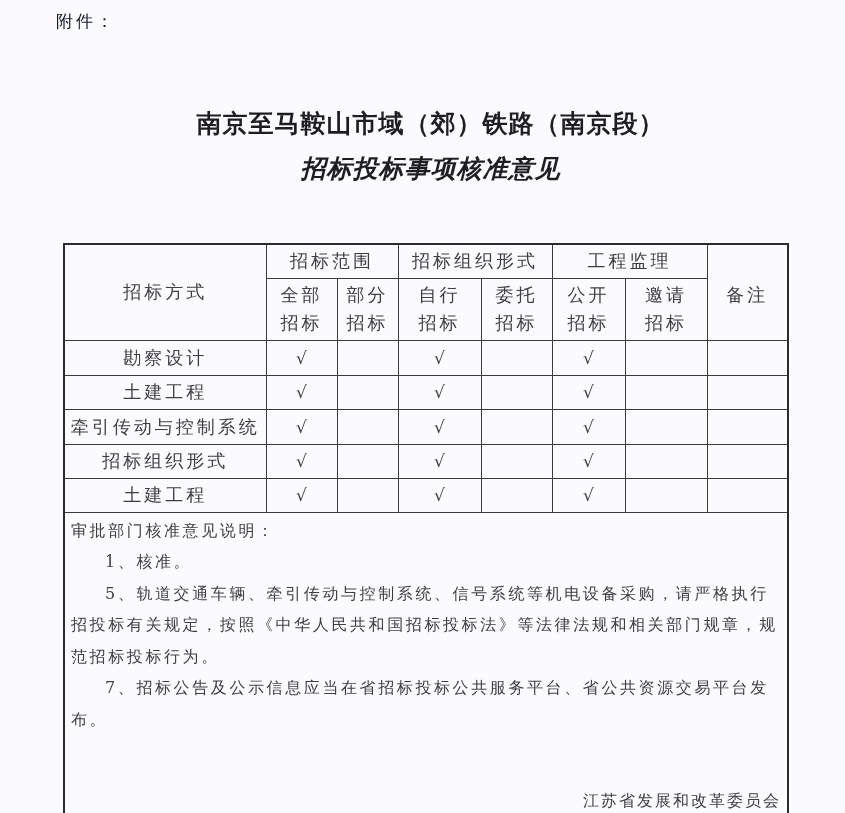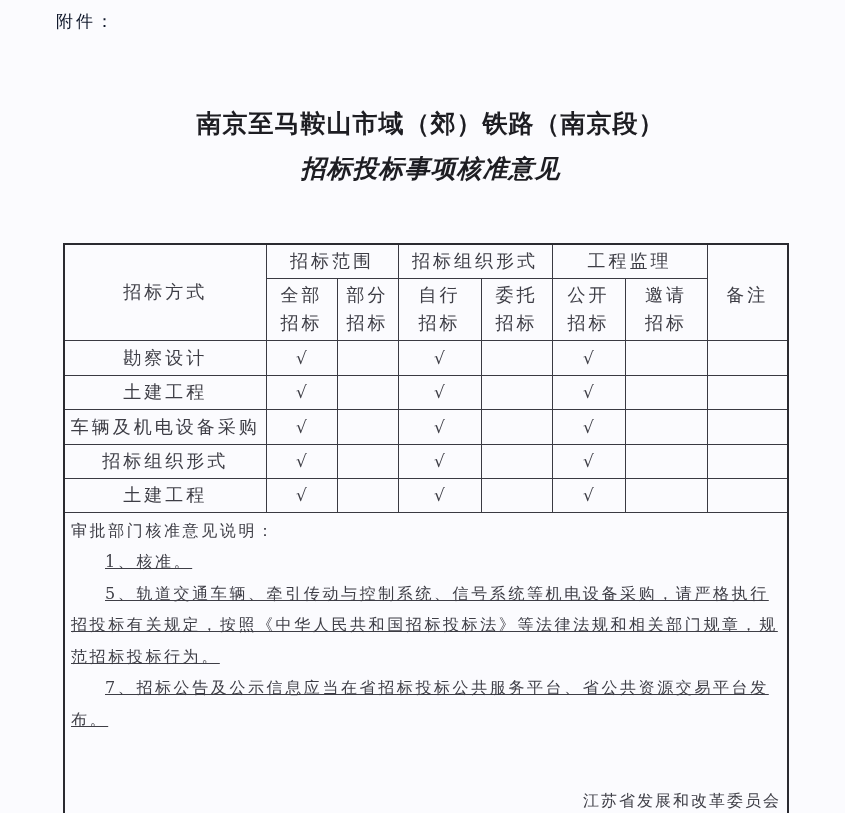--- a/index.html
+++ b/index.html
@@ -15,21 +15,21 @@
     position:absolute; left:63px; top:243px; width:724px; height:540px;
     border-collapse:collapse; table-layout:fixed;
     border:2px solid #2a2a30;
   }
   td {
     border:1px solid #3a3a42; text-align:center; vertical-align:middle;
     font-size:18px; letter-spacing:3px; color:#3e3e46; padding:0; line-height:28px;
   }
   .chk { font-size:17px; letter-spacing:0; }
   .notes { text-align:left; vertical-align:top; padding:2px 6px 0 6px; letter-spacing:2.6px; line-height:31.5px; font-size:16px; }
-  .indent { text-indent:34px;text-decoration:underline; }
+  .indent { text-indent:34px; }
   .sign { text-align:right; margin-top:50px; letter-spacing:2px; }
 </style>
 </head>
 <body>
 
 <div class="attach">附件：</div>
 <div class="title t1">南京至马鞍山市域（郊）铁路（南京段）</div>
 <div class="title t2">招标投标事项核准意见</div>
 
 <table>
@@ -73,21 +73,21 @@
     <td>土建工程</td>
     <td class="chk">√</td>
     <td class="chk"></td>
     <td class="chk">√</td>
     <td class="chk"></td>
     <td class="chk">√</td>
     <td class="chk"></td>
     <td class="chk"></td>
   </tr>
   <tr style="height:35px">
-    <td>车辆及机电设备采购</td>
+    <td>牵引传动与控制系统</td>
     <td class="chk">√</td>
     <td class="chk"></td>
     <td class="chk">√</td>
     <td class="chk"></td>
     <td class="chk">√</td>
     <td class="chk"></td>
     <td class="chk"></td>
   </tr>
   <tr style="height:34px">
     <td>招标组织形式</td>

